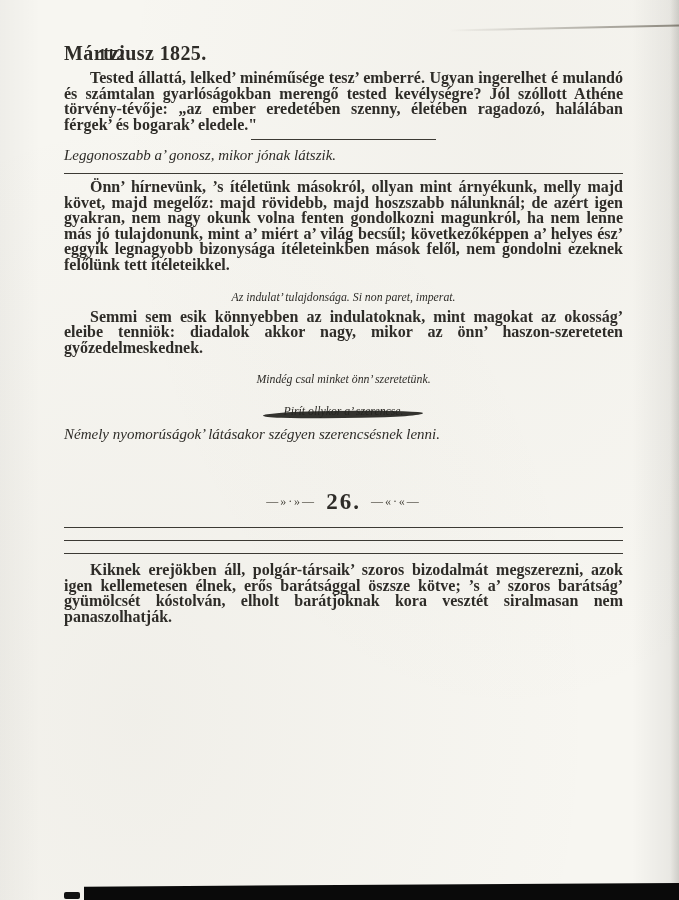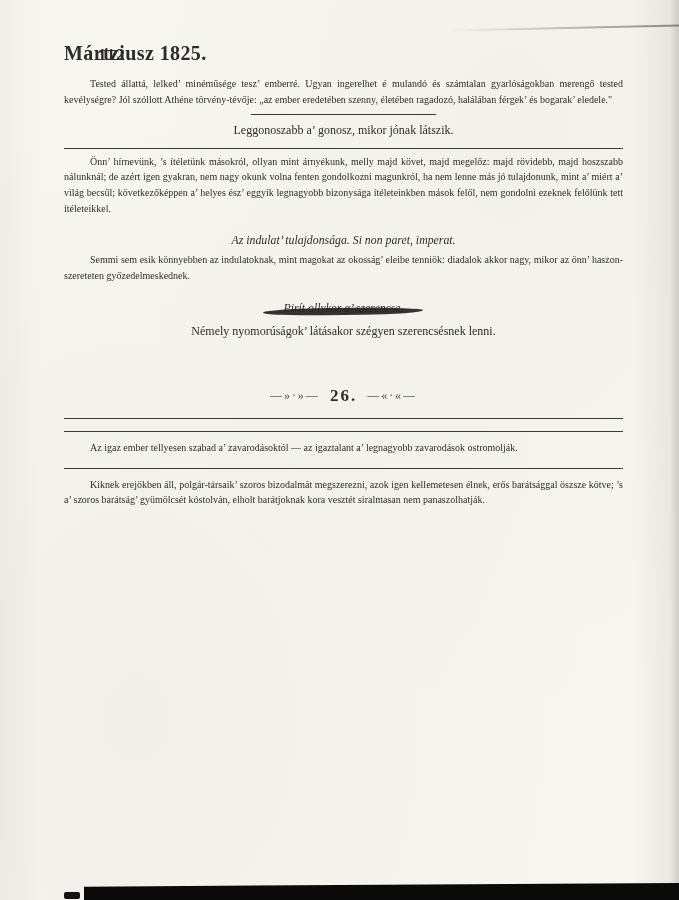--- a/index.html
+++ b/index.html
@@ -23,37 +23,37 @@
   .scan-top{position:absolute;top:27px;right:0;width:230px;height:2px;
     background:linear-gradient(to left,#8d897f,rgba(0,0,0,0));transform:rotate(-1.2deg);}
   .scan-bottom{position:absolute;left:84px;right:0;bottom:0;height:17px;background:#0a0a0a;
     transform:skewY(-0.35deg);transform-origin:right bottom;}
   .scan-bottom-nub{position:absolute;left:64px;bottom:1px;width:16px;height:7px;background:#111;border-radius:2px;}
 
   header{position:relative;margin-top:42px;height:24px;}
   .page-number{position:absolute;left:34px;top:3px;font-weight:bold;font-size:16.5px;letter-spacing:1.5px;}
   .running-title{display:block;text-align:left;font-weight:bold;font-size:20px;letter-spacing:0.4px;}
 
-  .para{font-size:10px;line-height:15.6px;text-align:justify;text-indent:26px;margin:10px 0 0 0;}
+  .para{font-size:16px;line-height:15.6px;text-align:justify;text-indent:26px;margin:4px 0 0 0;font-weight:bold;}
   .para.oneline{text-align:left;}
-  .centered{text-align:center;font-size:12px;line-height:15.6px;margin:8px 0 0 0;}
+  .centered{text-align:left;font-size:15px;line-height:15.6px;margin:8px 0 0 0;font-style:italic;}
   .subhead{text-align:center;font-style:italic;font-size:11.8px;line-height:14px;margin:17px 0 0 0;}
 
   .rule{border:none;border-top:1.3px solid #3c3a34;margin:9px 0 0 0;height:0;}
   .rule.short{width:185px;margin:7px auto 0 auto;}
 
   .struck-wrap{text-align:center;margin:15px 0 0 0;}
   .struck{position:relative;display:inline-block;font-style:italic;font-size:11.8px;padding:0 6px;}
   .ink-smear{position:absolute;left:-14px;right:-14px;top:44%;height:7px;background:#24231f;
     border-radius:45% 55% 50% 50% / 70% 60% 70% 60%;transform:rotate(-0.7deg);opacity:0.93;}
 
   .separator{margin:46px 0 0 0;text-align:center;font-size:13px;color:#454239;
     display:flex;align-items:center;justify-content:center;gap:10px;}
   .separator .orn{letter-spacing:2px;font-size:12px;}
-  .separator .num{font-size:17px;font-weight:bold;letter-spacing:2px;color:#2e2c28;}
+  .separator .num{font-size:23px;font-weight:bold;letter-spacing:2px;color:#2e2c28;}
 
   .section-title{text-align:center;font-size:24px;line-height:28px;font-weight:normal;
     letter-spacing:0.6px;margin:18px 0 0 0;color:#26241f;}
 </style>
 </head>
 <body>
 
 <div class="page">
 
   <header>
@@ -68,41 +68,41 @@
   <p class="centered">Leggonoszabb a’ gonosz, mikor jónak látszik.</p>
 
   <div class="rule"></div>
 
 
   <p class="para" style="margin-top:5px">Önn’ hírnevünk, ’s ítéletünk másokról, ollyan mint árnyékunk, melly majd követ, majd megelőz: majd rövidebb, majd hoszszabb nálunknál; de azért igen gyakran, nem nagy okunk volna fenten gondolkozni magunkról, ha nem lenne más jó tulajdonunk, mint a’ miért a’ világ becsűl; következőképpen a’ helyes ész’ eggyik legnagyobb bizonysága ítéleteinkben mások felől, nem gondolni ezeknek felőlünk tett ítéleteikkel.</p>
 
   <p class="subhead">Az indulat’ tulajdonsága. Si non paret, imperat.</p>
   <p class="para" style="margin-top:5px">Semmi sem esik könnyebben az indulatoknak, mint magokat az okosság’ eleibe tenniök: diadalok akkor nagy, mikor az önn’ haszon-szereteten győzedelmeskednek.</p>
 
+  <p class="subhead">Mindég csal minket önn’ szeretetünk.</p>
 
   <div class="struck-wrap">
     <span class="struck">
       <span>Pirít ollykor a’ szerencse.</span>
       <span class="ink-smear"></span>
     </span>
   </div>
 
   <p class="centered">Némely nyomorúságok’ látásakor szégyen szerencsésnek lenni.</p>
 
   <div class="separator">
     <span class="orn">—»·»—</span>
     <span class="num">26.</span>
     <span class="orn">—«·«—</span>
   </div>
 
 
   <div class="rule" style="margin-top:12px"></div>
 
   <div class="rule" style="margin-top:12px"></div>
-  <p class="para" style="margin-top:8px">Az igaz ember tellyesen szabad a’ zavarodásoktól — az igaztalant a’ legnagyobb zavarodások ostromolják.</p>
 
   <div class="rule" style="margin-top:12px"></div>
   <p class="para" style="margin-top:8px">Kiknek erejökben áll, polgár-társaik’ szoros bizodalmát megszerezni, azok igen kellemetesen élnek, erős barátsággal öszsze kötve; ’s a’ szoros barátság’ gyümölcsét kóstolván, elholt barátjoknak kora vesztét siralmasan nem panaszolhatják.</p>
 
 </div>
 
 <div class="scan-top"></div>
 <div class="edge-right"></div>
 <div class="scan-bottom-nub"></div>
 <div class="scan-bottom"></div>

